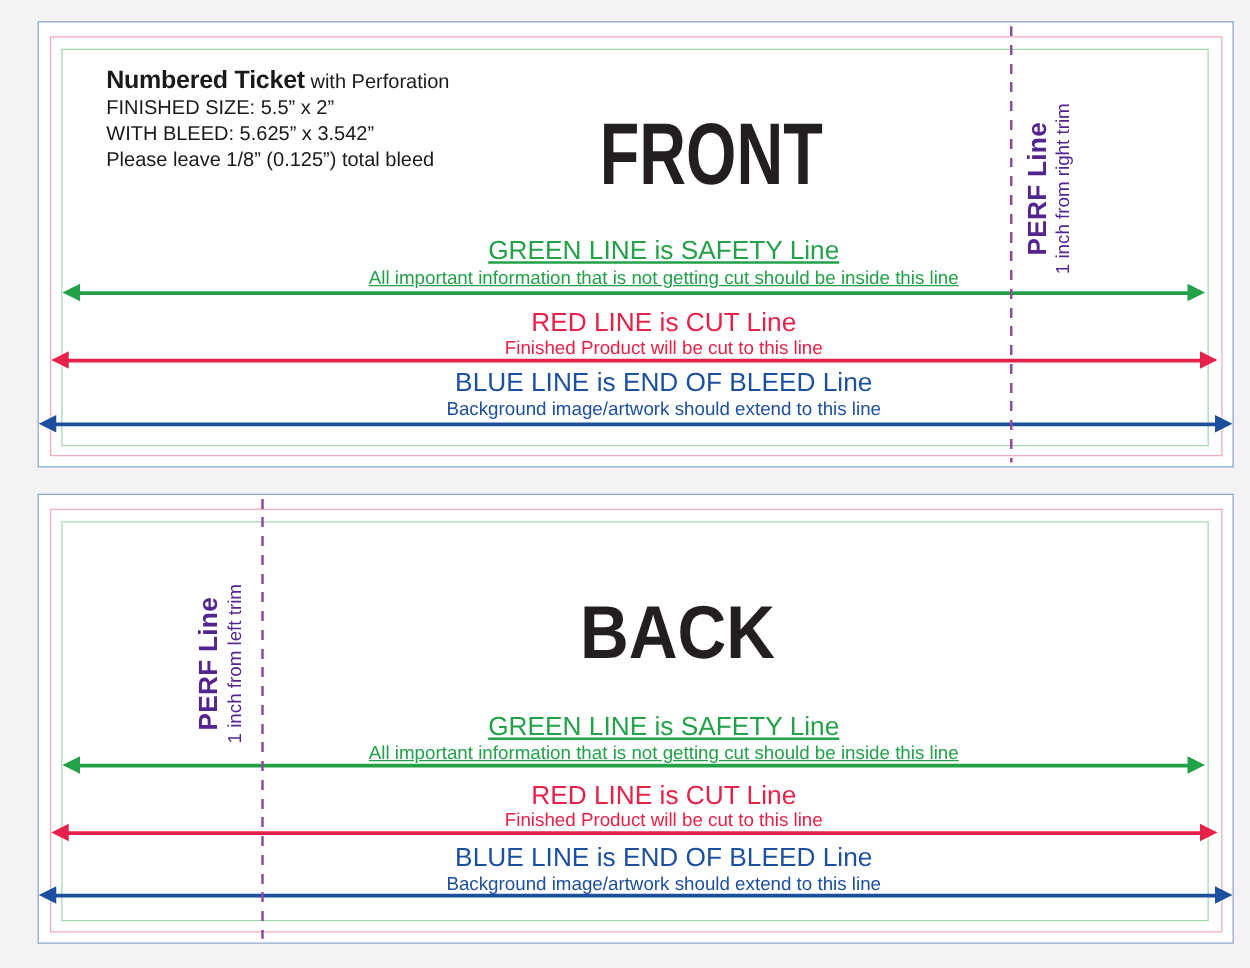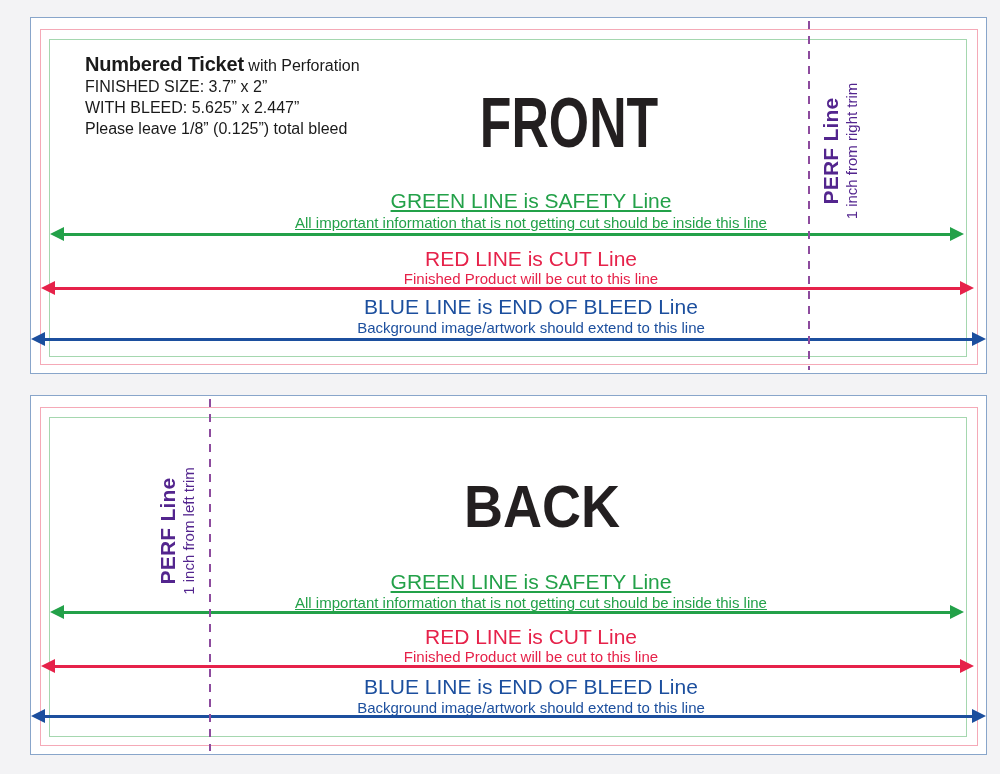--- a/index.html
+++ b/index.html
@@ -62,22 +62,22 @@
 <body>
 
 <div class="canvas">
 
   <section class="panel panel-front" style="top:17px;height:357px;">
     <div class="rect rect-cut"></div>
     <div class="rect rect-safety"></div>
 
     <div class="info">
       <div class="info-title"><b>Numbered Ticket</b> <span>with Perforation</span></div>
-      <div class="info-line">FINISHED SIZE: 3.7” x 2”</div>
-      <div class="info-line">WITH BLEED:  5.625” x 2.447”</div>
+      <div class="info-line">FINISHED SIZE: 5.5” x 2”</div>
+      <div class="info-line">WITH BLEED:  5.625” x 3.542”</div>
       <div class="info-line">Please leave 1/8” (0.125”) total bleed</div>
     </div>
 
     <h1 class="panel-title title-front" style="left:538px;top:105px;">FRONT</h1>
 
     <div class="guide-label g-green" style="top:171px;">GREEN LINE is SAFETY Line</div>
     <div class="guide-sub g-green" style="top:197px;">All important information that is not getting cut should be inside this line</div>
     <div class="arrow g-green" style="top:209px;left:19px;right:22px;color:var(--safety-green,#23a149);">
       <span class="ah ah-l"></span>
         <span class="bar"></span>

